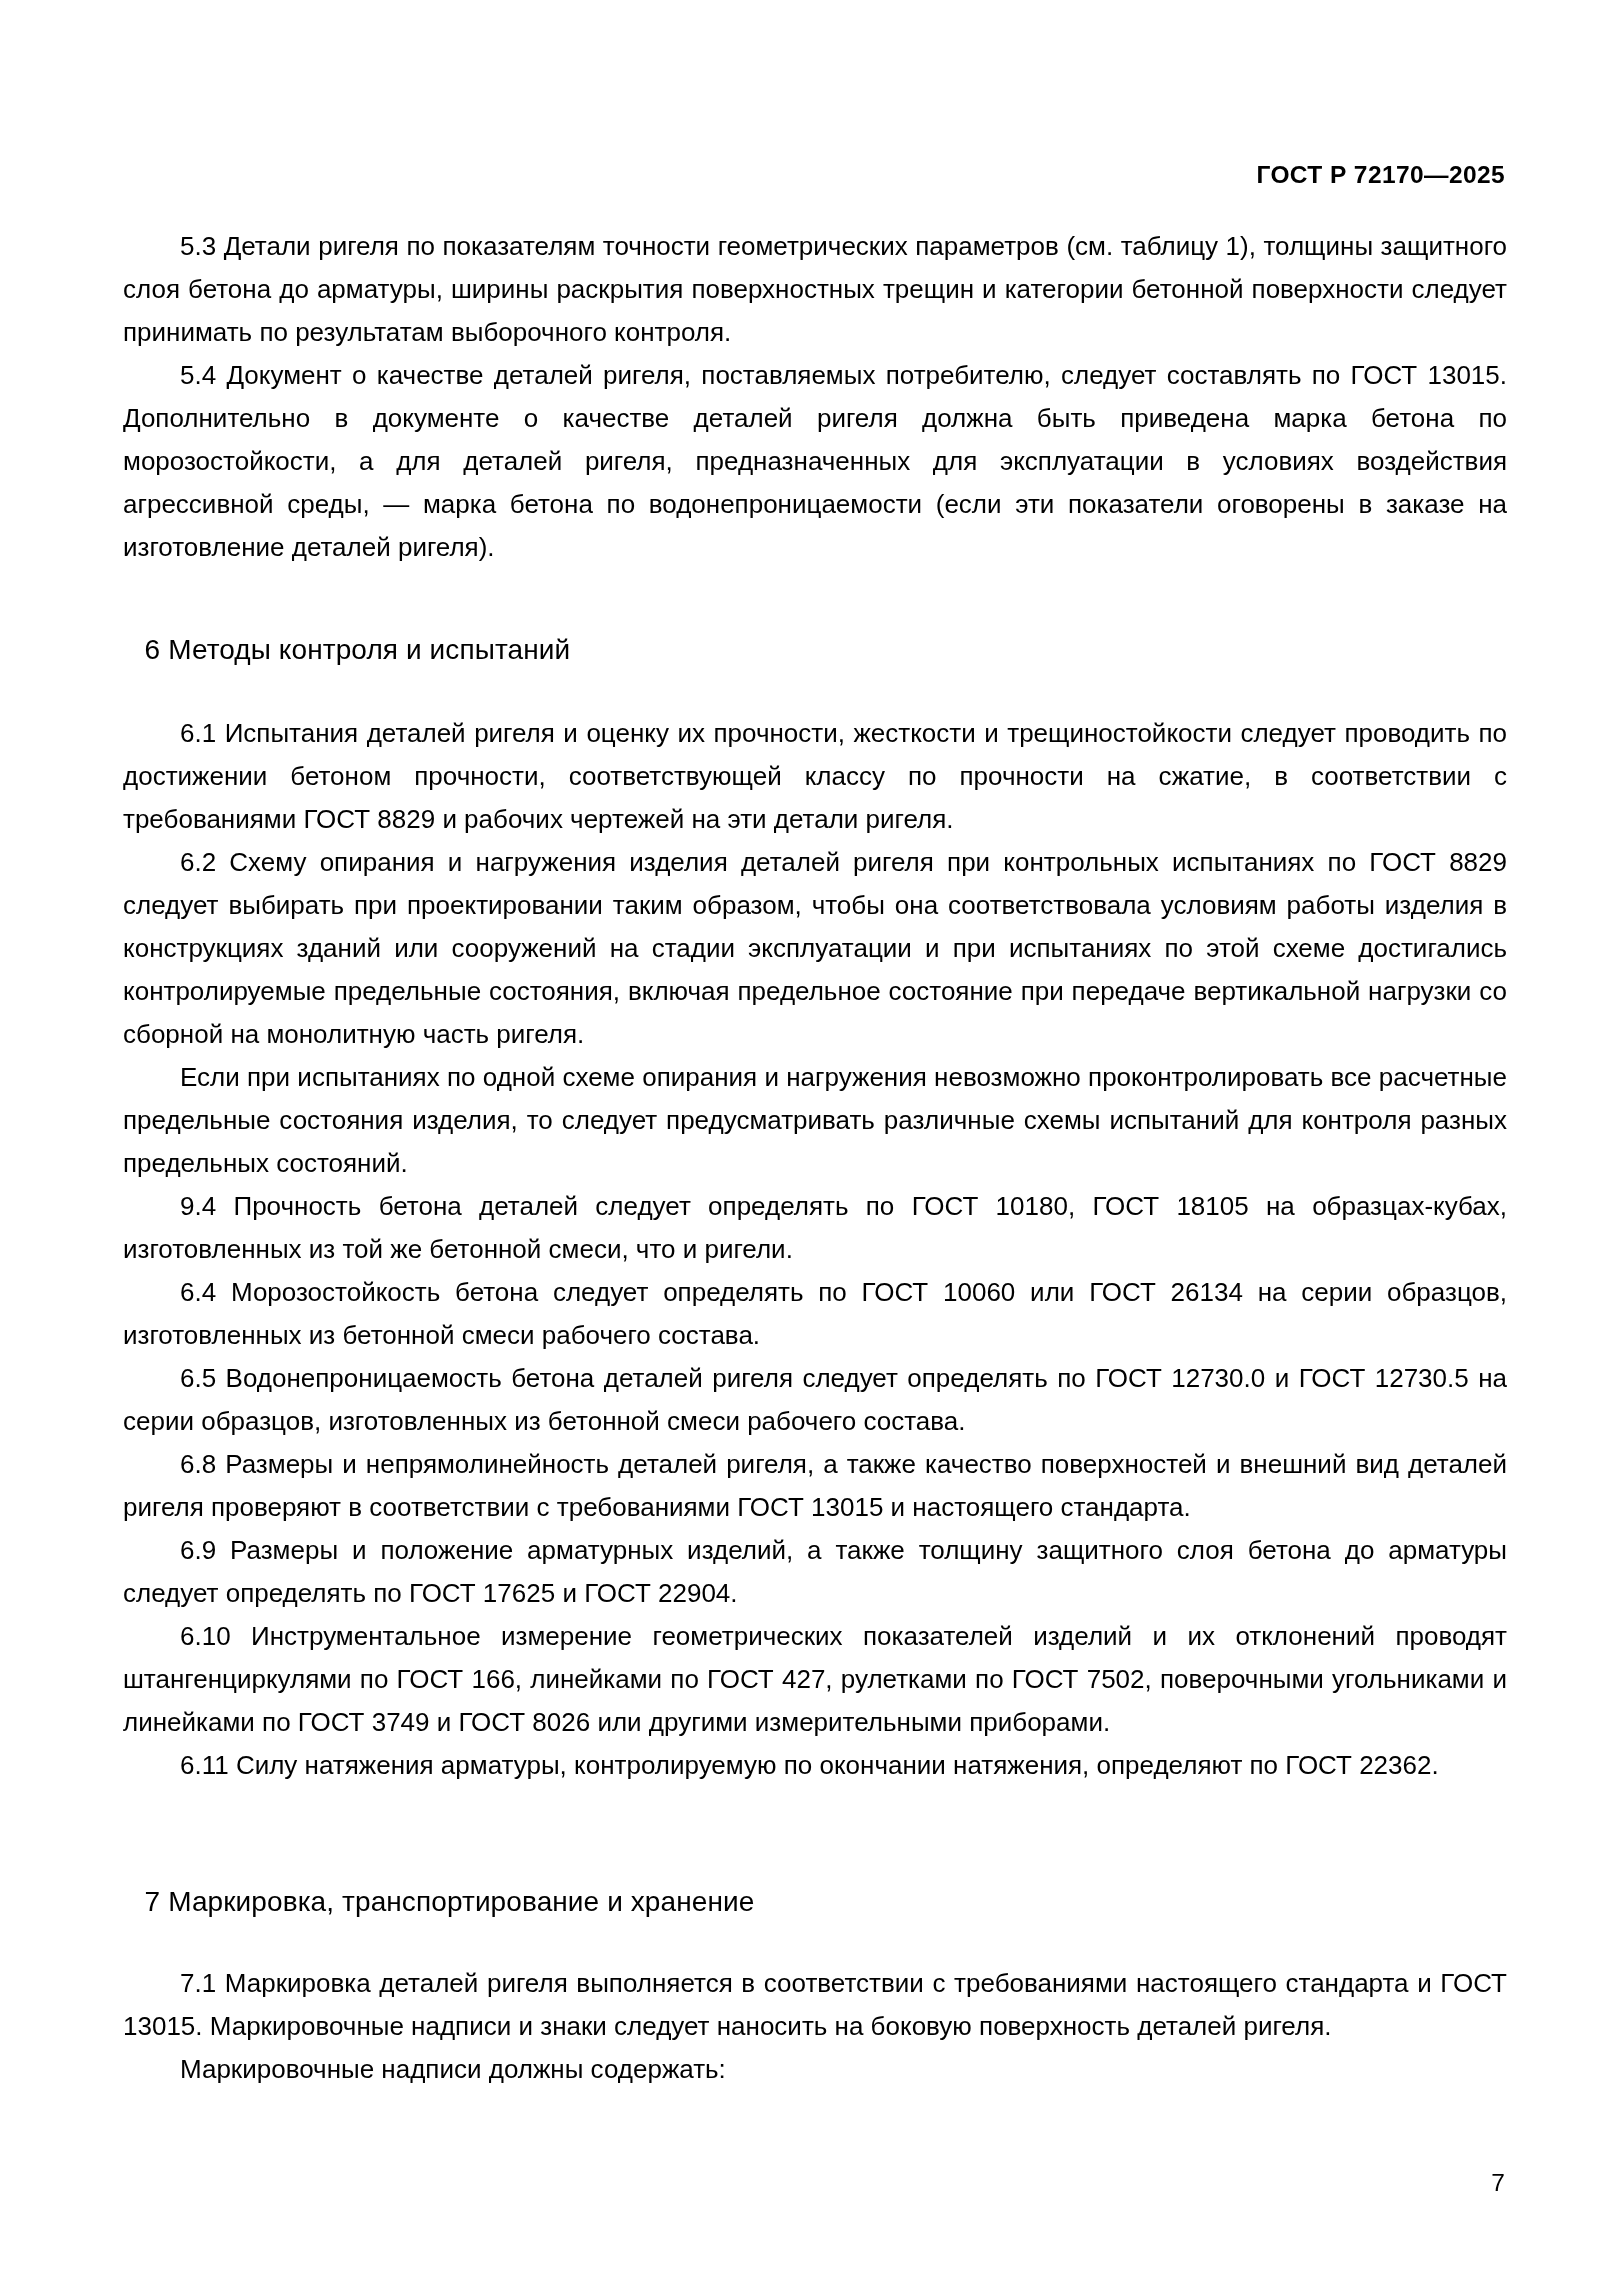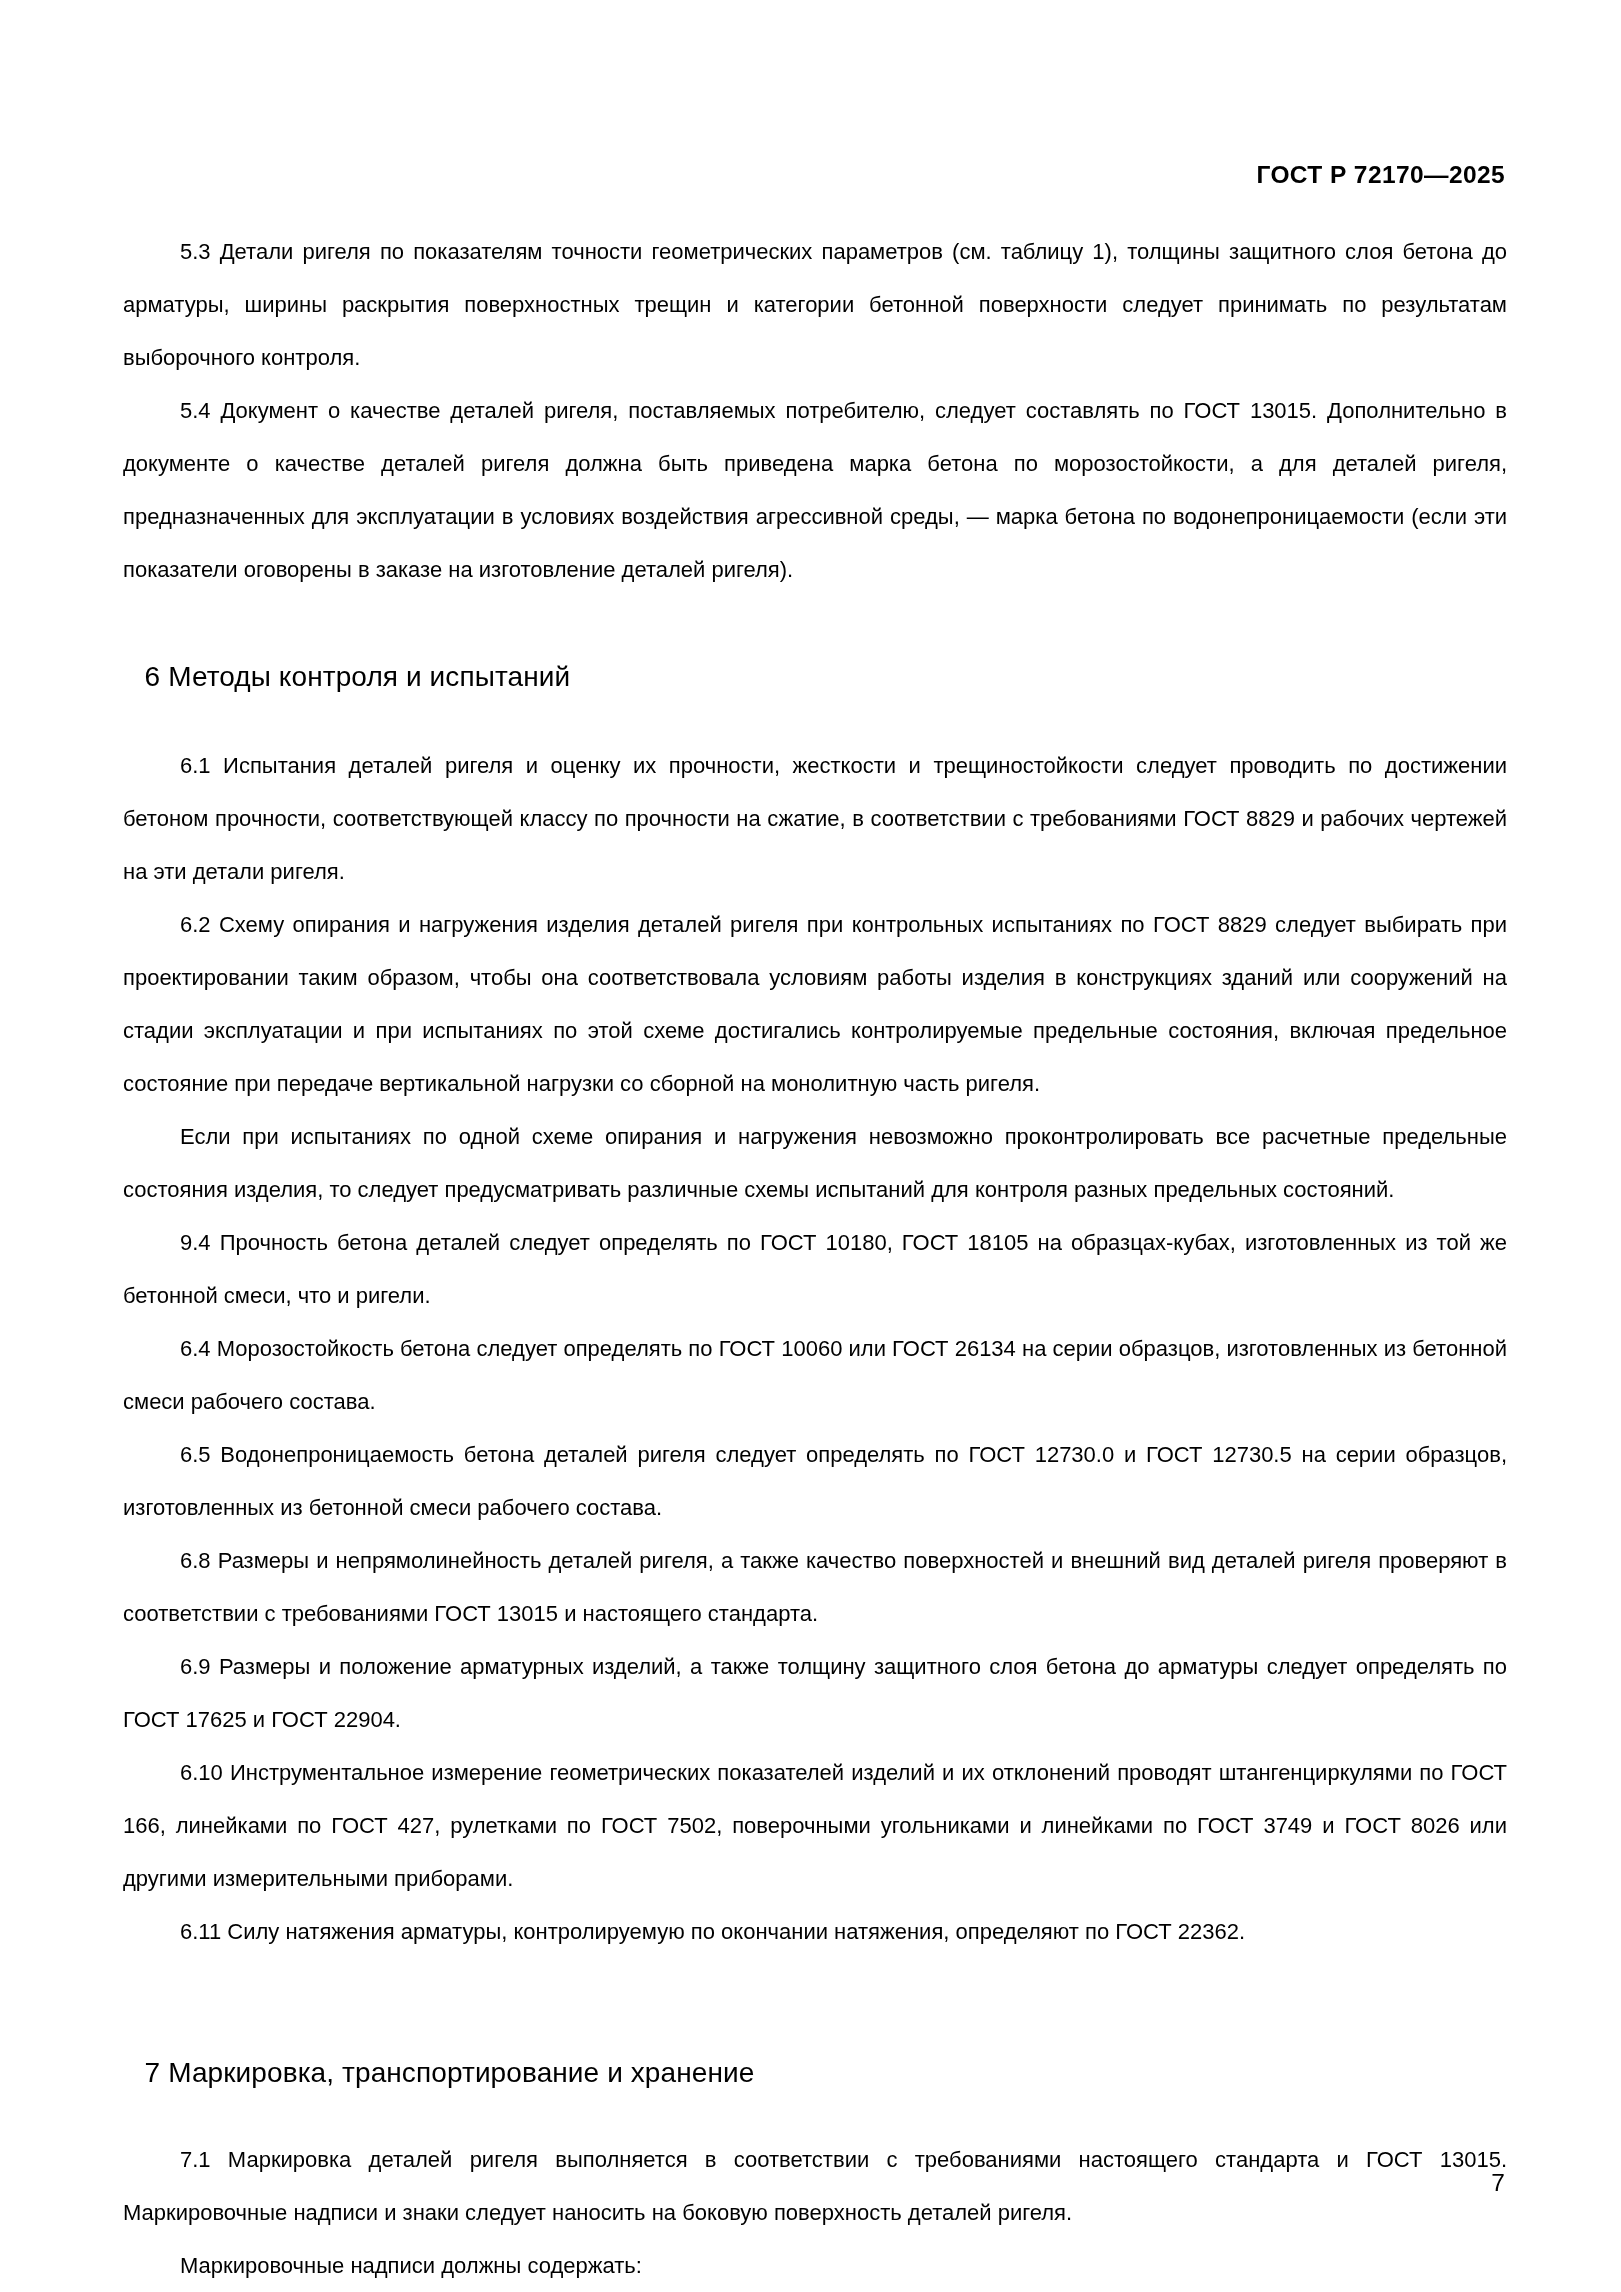--- a/index.html
+++ b/index.html
@@ -30,22 +30,22 @@
     margin-top: 16px;
   }
   .content {
     position: absolute;
     top: 225px;
     left: 123px;
     width: 1384px;
   }
   p.body-par {
     margin: 0;
-    font-size: 22px;
-    line-height: 53px;
+    font-size: 26px;
+    line-height: 43px;
     text-align: justify;
     text-justify: inter-word;
     text-indent: 57px;
     hyphens: manual;
   }
   h2.section-heading {
     margin: 0;
     font-size: 28px;
     font-weight: normal;
     line-height: 43px;

